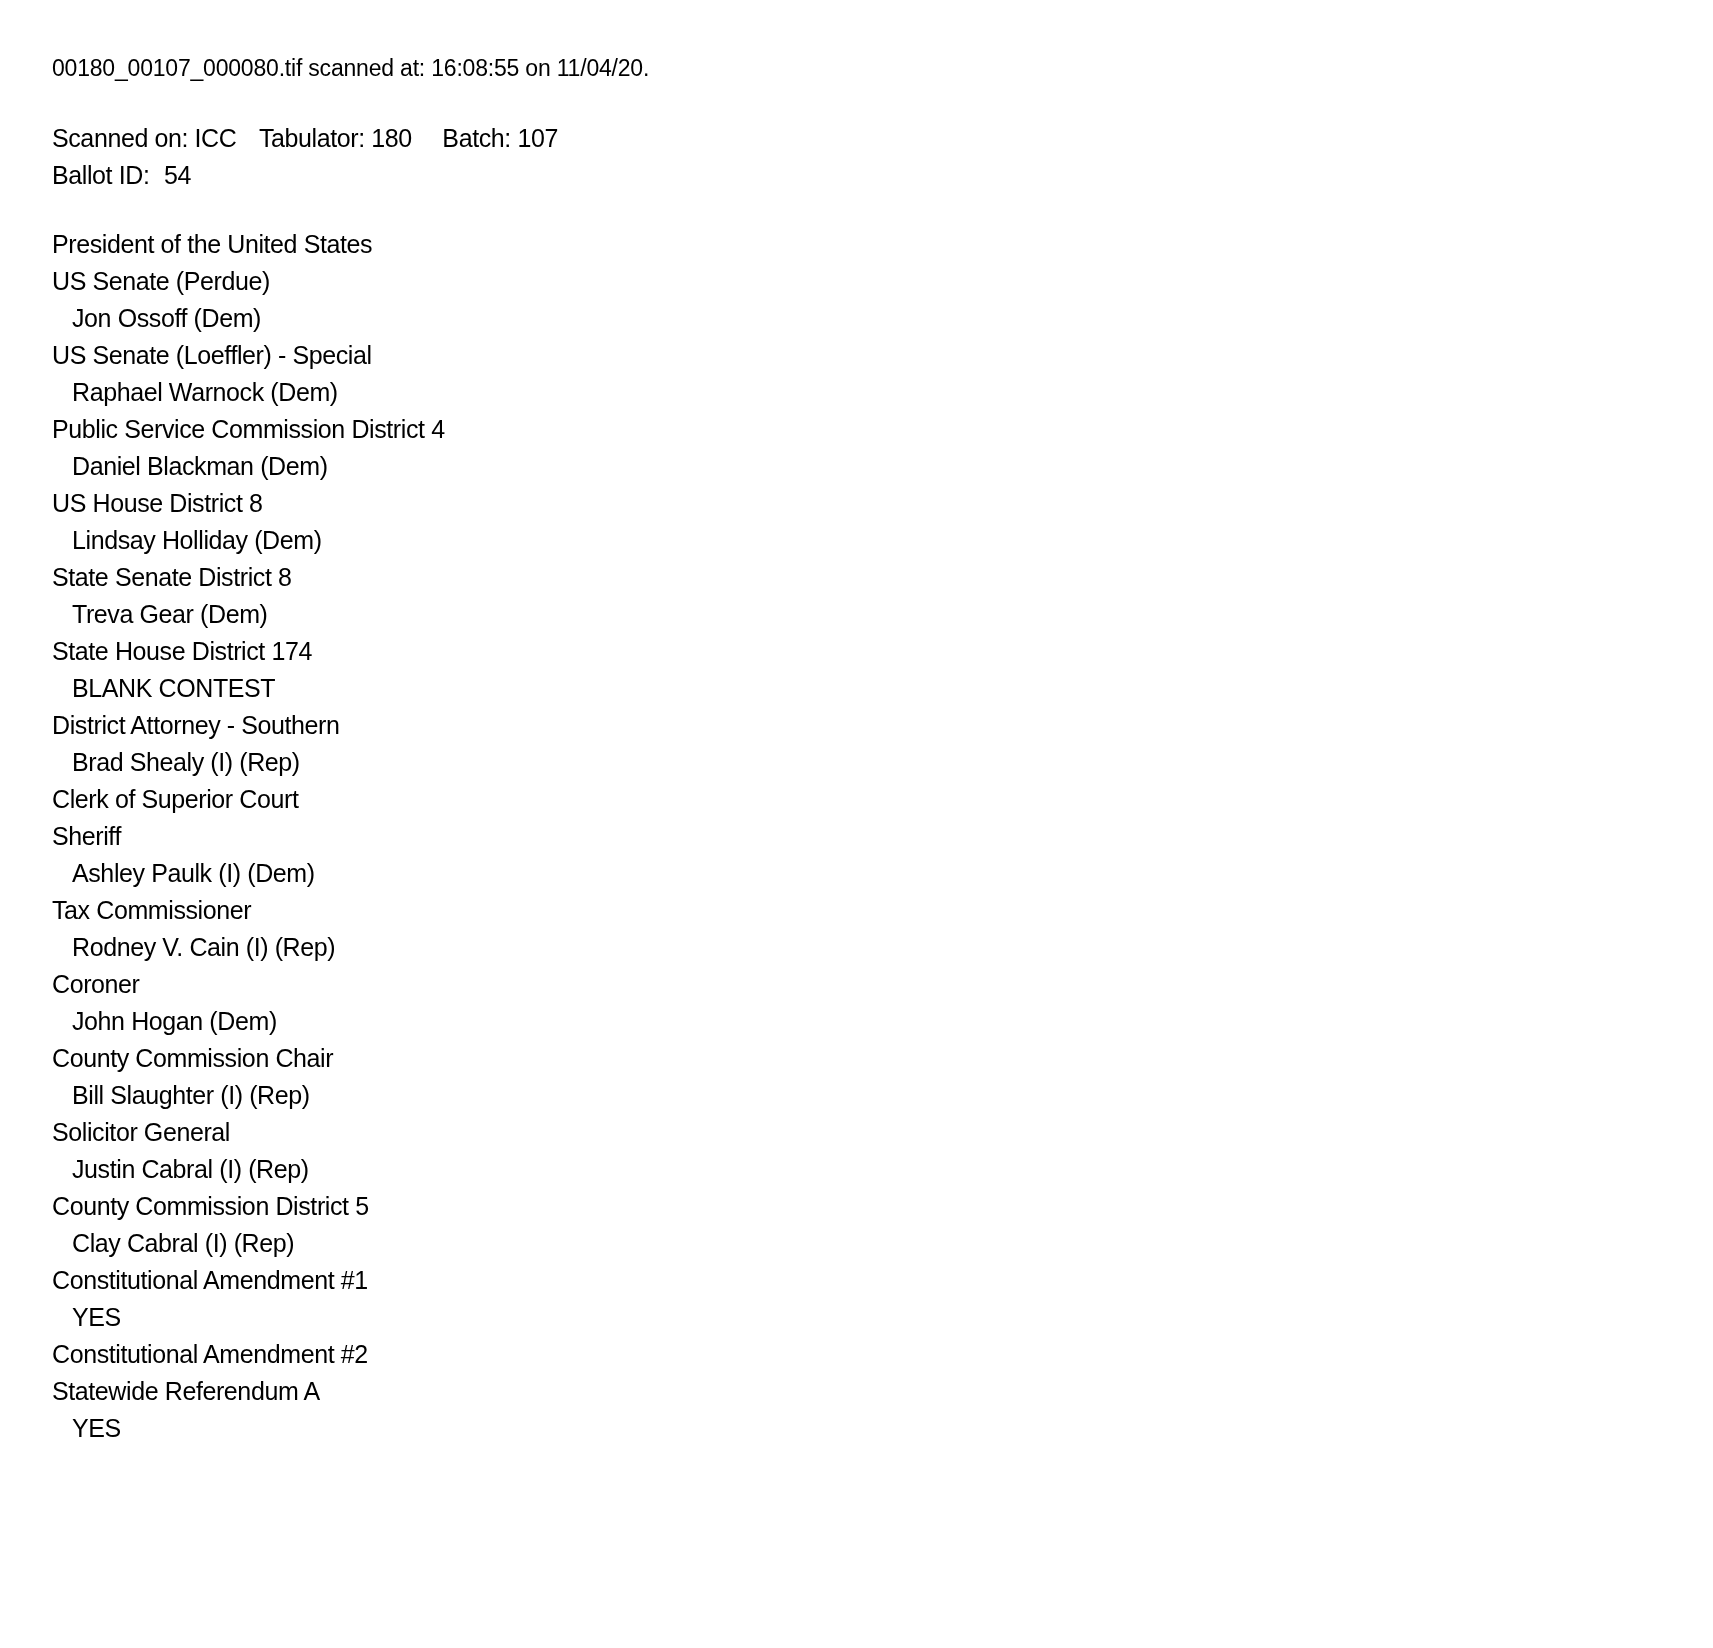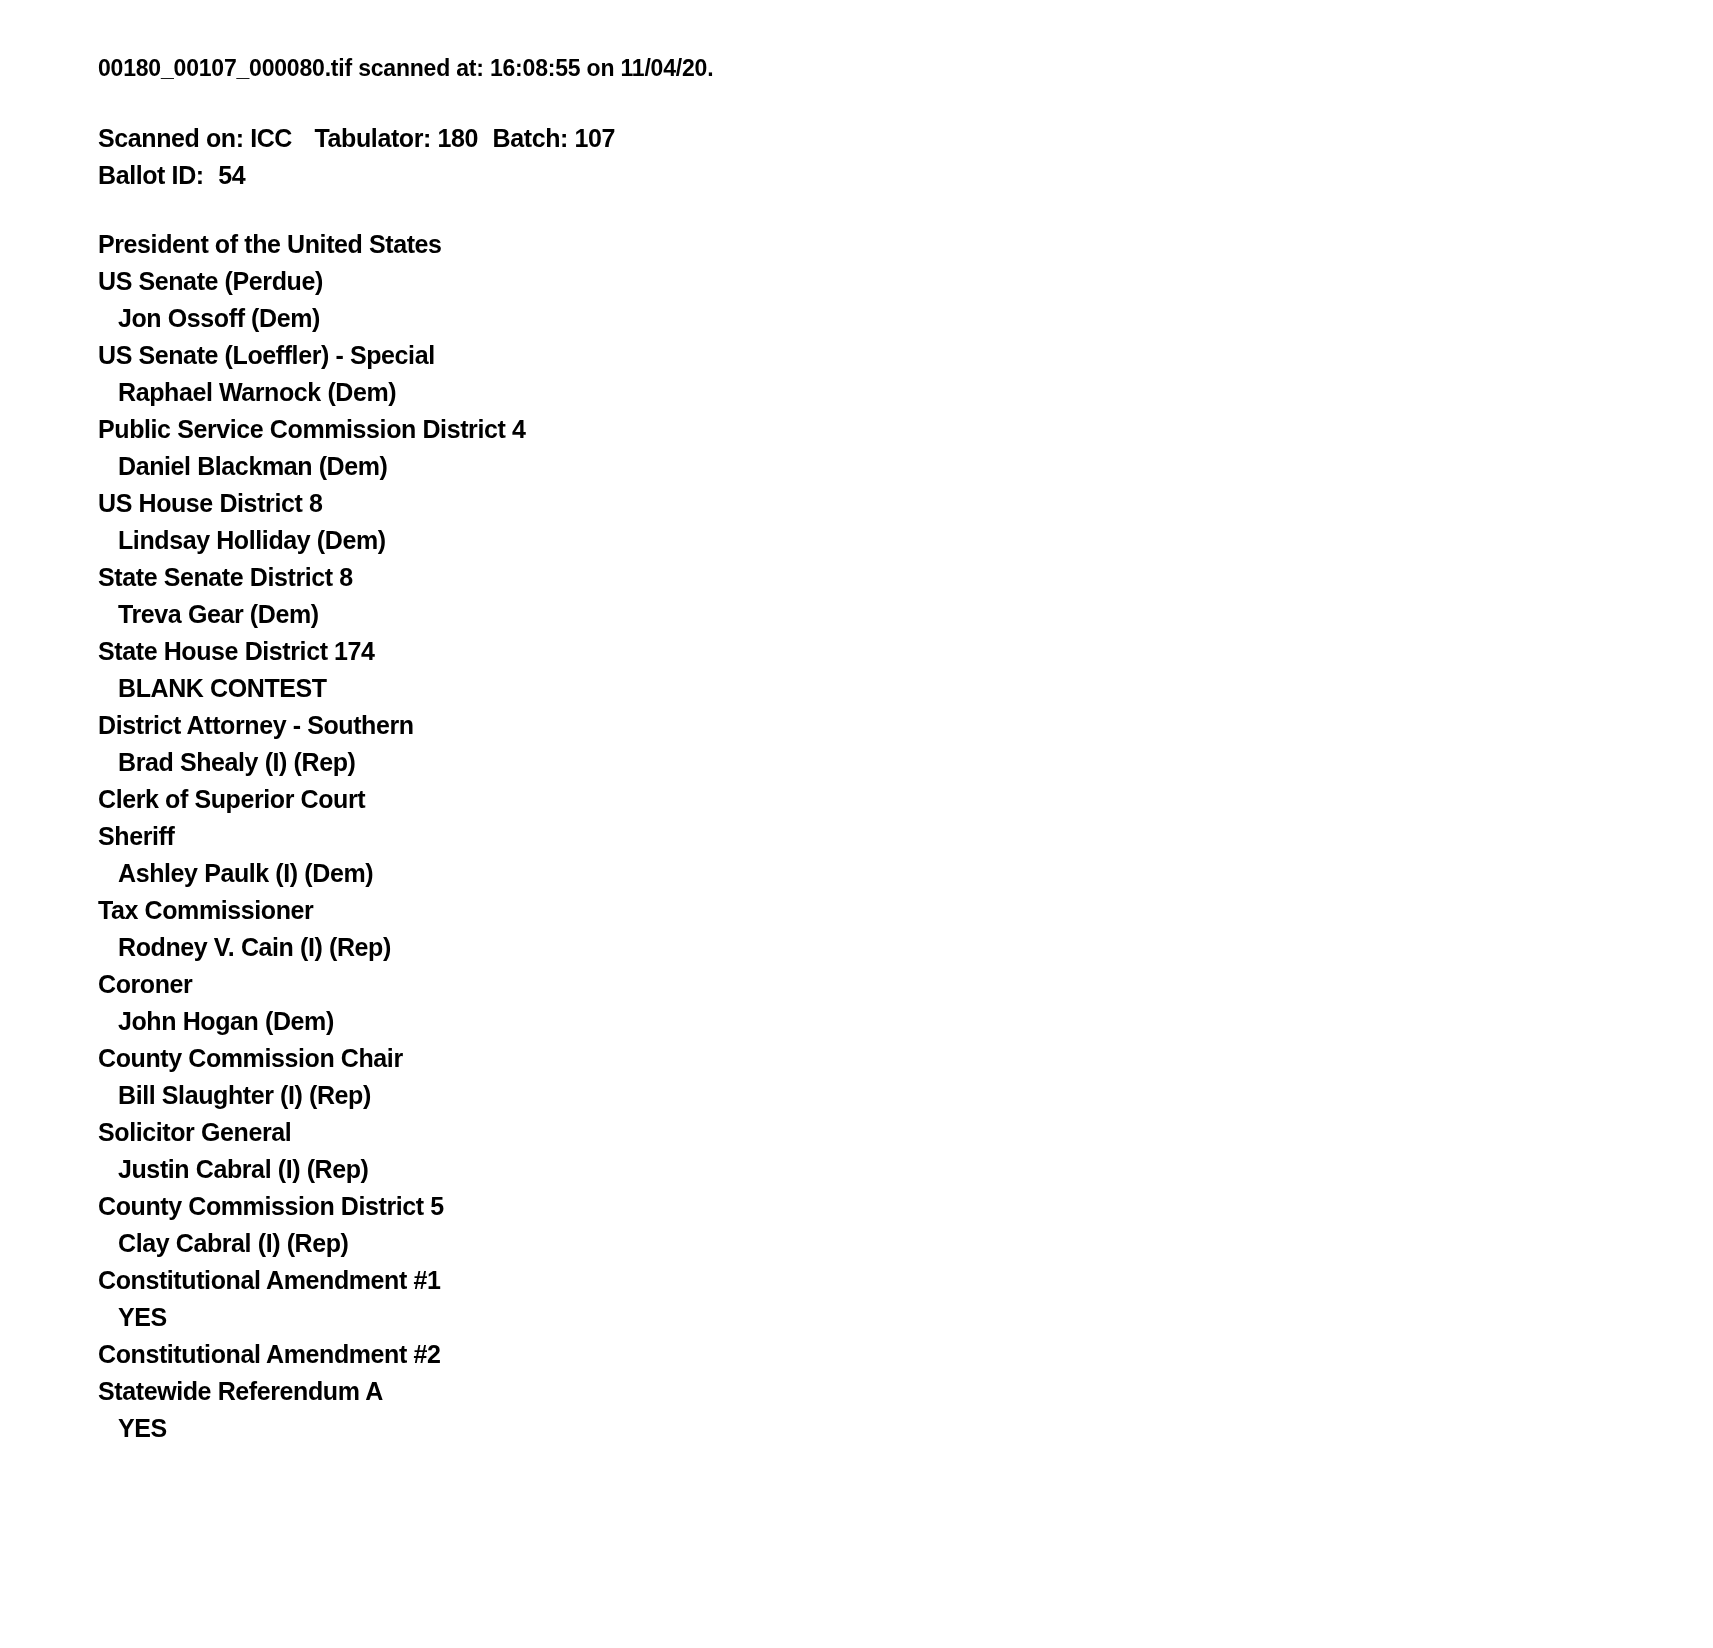--- a/index.html
+++ b/index.html
@@ -12,44 +12,43 @@
     height: 1648px;
     overflow: hidden;
     position: relative;
     font-family: "Liberation Sans", sans-serif;
     color: #000000;
   }
   .page {
     box-sizing: border-box;
     width: 1713px;
     height: 1648px;
-    padding: 55px 40px 0 98px;
+    padding: 55px 40px 0 52px;
     background: #ffffff;
-    font-weight: bold;
   }
   p { margin: 0; }
   .filename-line {
     font-size: 23px;
     line-height: 26px;
     letter-spacing: -0.2px;
     color: #000000;
     white-space: nowrap;
   }
   .scan-info {
     margin-top: 39px;
   }
   .info-line {
     font-size: 25px;
     line-height: 37px;
     letter-spacing: -0.4px;
     white-space: nowrap;
   }
   .seg { display: inline; }
   .gap-lg { margin-left: 16px; }
-  .gap-xl { margin-left: 8px; }
+  .gap-xl { margin-left: 24px; }
   .gap-sm { margin-left: 8px; }
   .contest-list {
     margin-top: 32px;
   }
   .contest-title,
   .contest-selection {
     font-size: 25px;
     line-height: 37px;
     letter-spacing: -0.4px;
     white-space: nowrap;

